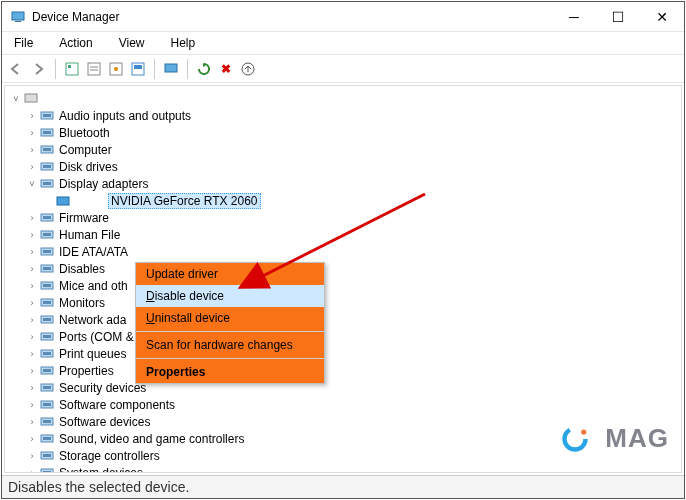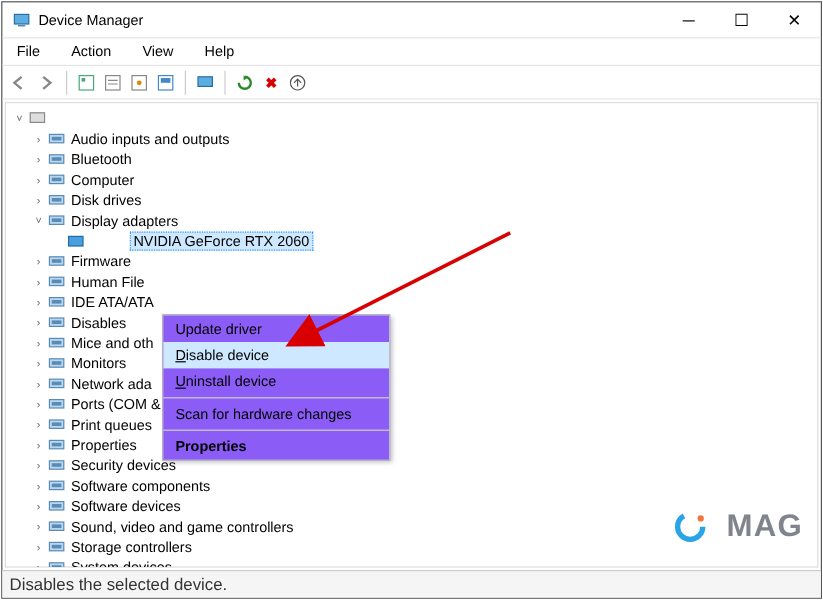--- a/index.html
+++ b/index.html
@@ -92,21 +92,21 @@
     font-size: 14px;
     color: #333;
     background: #f5f5f5;
   }
   
   .ctx {
     position: absolute;
     left: 130px;
     top: 176px;
     width: 190px;
-    background: #8b5cf6;
+    background: #f97316;
     border: 1px solid #bfbfbf;
     box-shadow: 2px 2px 4px rgba(0,0,0,0.25);
     z-index: 5;
   }
   .ctx .mi {
     padding: 4px 10px;
     font-size: 12px;
   }
   .ctx .mi.hl { background: #cde8ff; }
   .ctx .sep { height: 1px; background: #d0d0d0; margin: 2px 0; }

